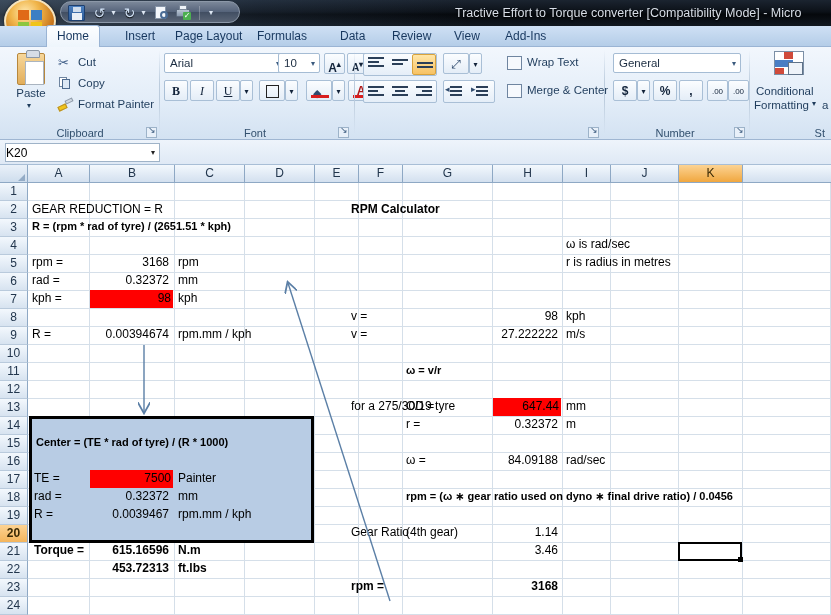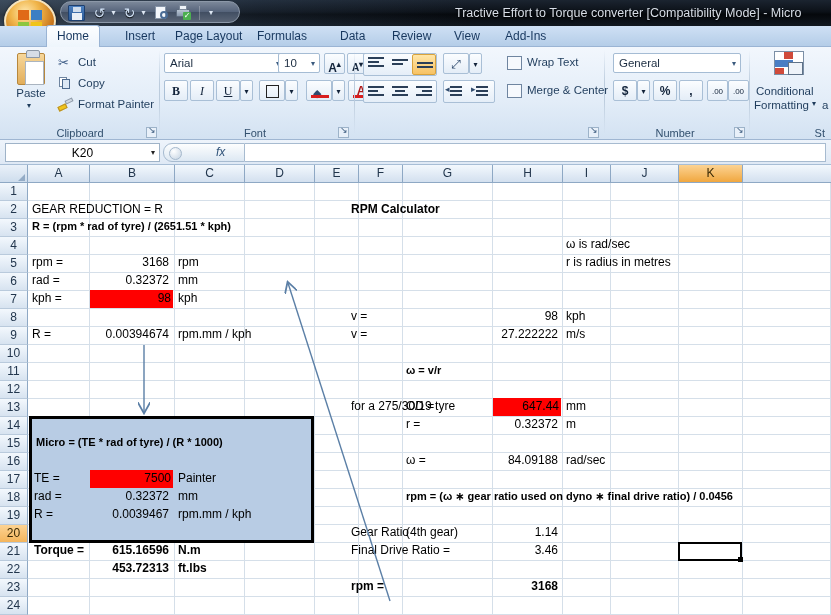--- a/index.html
+++ b/index.html
@@ -125,21 +125,21 @@
 
   
   .fbar {
     position:absolute; left:0; top:140px; width:831px; height:25px;
     background: linear-gradient(to bottom,#eef4fb,#dfe9f5);
     border-bottom:1px solid #a8bed6;
   }
   .namebox {
     position:absolute; left:5px; top:3px; width:155px; height:19px;
     background:#fff; border:1px solid #9fb3c8; font-size:12px;
-    line-height:18px; text-align:center; color:#000;
+    line-height:18px; color:#000;
   }
   .namebox .nb-caret { position:absolute; right:4px; top:0; font-size:8px; color:#222; }
   .fx-area { position:absolute; left:163px; top:3px; width:663px; height:19px; }
   .fx-round { position:absolute; left:0; top:0; width:82px; height:19px;
     border:1px solid #a7bbd0; border-radius:9px 0 0 9px;
     background:linear-gradient(to bottom,#fdfefe,#dde8f3); }
   .fx-dot { position:absolute; left:5px; top:3px; width:13px; height:13px; border-radius:50%;
     background:radial-gradient(circle at 35% 30%, #ffffff, #c3d2e2); border:1px solid #a5b8cc; }
   .fx-lbl { position:absolute; left:52px; top:1px; font-style:italic; font-size:12px; color:#31547a; }
   .fx-input { position:absolute; left:82px; top:0; width:581px; height:19px;
@@ -158,21 +158,21 @@
     border-right:1px solid #8ea8c4; border-bottom:1px solid #8ea8c4;
   }
   .colhead.sel { background:linear-gradient(to bottom,#ffd79a,#f6b košt); }
   .colhead.sel { background:linear-gradient(to bottom,#fcd393,#f0a73f); color:#3a2a05; }
   .rowhead {
     position:absolute; left:0; width:28px; height:18px; line-height:17px; text-align:center;
     font-size:12px; color:#22364d;
     background:linear-gradient(to bottom,#f3f8fd,#d7e3f0);
     border-right:1px solid #8ea8c4; border-bottom:1px solid #b9cadc;
   }
-  .rowhead.sel { background:linear-gradient(to bottom,#fcd393,#f4b55c); color:#3a2a05; }
+  .rowhead.sel { background:linear-gradient(to bottom,#fcd393,#f4b55c); color:#3a2a05;font-weight:bold; }
   .cellgrid { position:absolute; left:28px; top:18px; width:803px; height:432px; }
   .vline { position:absolute; top:0; width:1px; height:432px; background:#d5dfe9; }
   .hline { position:absolute; left:0; width:803px; height:1px; background:#d5dfe9; }
 
   .cell {
     position:absolute; height:18px; line-height:17px; font-size:12px;
     color:#000; white-space:nowrap; padding:0 2px; overflow:visible;
   }
   .r { text-align:right; }
   .b { font-weight:bold; }
@@ -432,29 +432,20 @@
       <div class="txt" style="left:60px;top:52px;font-size:8px">▾</div>
       <div class="txt" style="left:70px;top:52px">a</div>
       <div class="grplabel" style="left:auto;right:6px;width:auto">St</div>
     </div>
   </div>
 
   <div class="fbar">
     <div class="namebox">
       <span>K20</span>
       <span class="nb-caret">▾</span>
-    </div>
-    <div class="fx-area">
-      <div class="fx-round">
-        <div class="fx-dot"></div>
-        <div class="fx-lbl">fx</div>
-      </div>
-      <div class="fx-input">
-        <span style="padding-left:4px;line-height:17px;font-size:12px"></span>
-      </div>
     </div>
   </div>
 
   <div class="gridwrap">
     <div class="corner"></div>
 
     <div class="colhead" style="left:28px;width:62px">A</div>
     <div class="colhead" style="left:90px;width:85px">B</div>
     <div class="colhead" style="left:175px;width:70px">C</div>
     <div class="colhead" style="left:245px;width:70px">D</div>
@@ -546,21 +537,21 @@
       <div class="cell" style="left:148px;top:89px;width:66px">mm</div>
 
       <div class="cell" style="left:2px;top:107px;width:58px">kph =</div>
       <div class="cell r red" style="left:62px;top:107px;width:83px">98</div>
       <div class="cell" style="left:148px;top:107px;width:66px">kph</div>
 
       <div class="cell" style="left:2px;top:143px;width:58px">R =</div>
       <div class="cell r" style="left:61px;top:143px;width:82px">0.00394674</div>
       <div class="cell" style="left:148px;top:143px;width:120px">rpm.mm /  kph</div>
 
-      <div class="cell b big" style="left:6px;top:251px;width:280px;background:transparent">Micro = (TE * rad of tyre) / (R * 1000)</div>
+      <div class="cell b big" style="left:6px;top:251px;width:280px;background:transparent">Center = (TE * rad of tyre) / (R * 1000)</div>
 
       <div class="cell" style="left:4px;top:287px;width:56px">TE =</div>
       <div class="cell r red" style="left:62px;top:287px;width:83px">7500</div>
       <div class="cell" style="left:148px;top:287px;width:66px">Painter</div>
 
       <div class="cell" style="left:4px;top:305px;width:56px">rad =</div>
       <div class="cell r" style="left:61px;top:305px;width:82px">0.32372</div>
       <div class="cell" style="left:148px;top:305px;width:66px">mm</div>
 
       <div class="cell" style="left:4px;top:323px;width:56px">R =</div>
@@ -600,21 +591,20 @@
       <div class="cell" style="left:376px;top:269px;width:60px">ω =</div>
       <div class="cell r" style="left:464px;top:269px;width:68px">84.09188</div>
       <div class="cell" style="left:536px;top:269px;width:70px">rad/sec</div>
 
       <div class="cell b big" style="left:376px;top:305px;width:420px">rpm = (ω ∗ gear ratio used on dyno ∗ final drive ratio) / 0.0456</div>
 
       <div class="cell" style="left:321px;top:341px;width:52px">Gear Ratio</div>
       <div class="cell" style="left:376px;top:341px;width:80px">(4th gear)</div>
       <div class="cell r" style="left:464px;top:341px;width:68px">1.14</div>
 
-      <div class="cell" style="left:321px;top:359px;width:120px">Final Drive Ratio =</div>
       <div class="cell r" style="left:464px;top:359px;width:68px">3.46</div>
 
       <div class="cell b" style="left:321px;top:395px;width:60px">rpm =</div>
       <div class="cell r b" style="left:464px;top:395px;width:68px">3168</div>
 
       <div class="selbox" style="left:650px;top:359px;width:64px;height:19px">
         <div class="handle"></div>
       </div>
 
       <svg class="arrows" viewBox="0 0 803 432">

